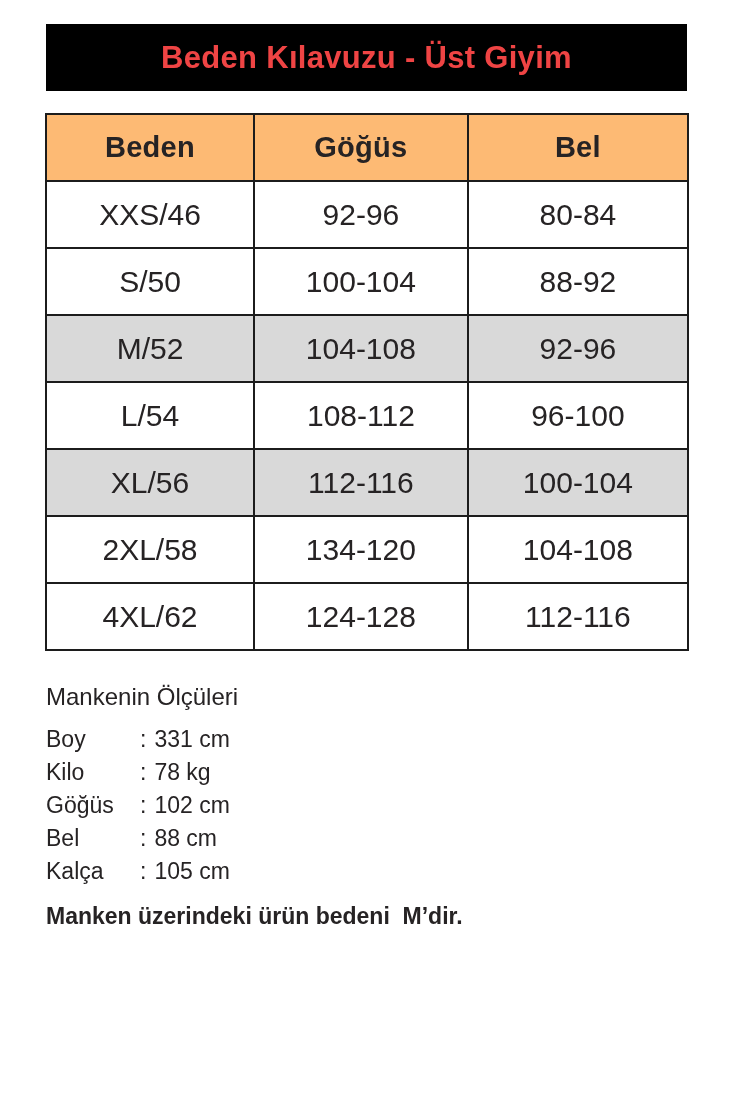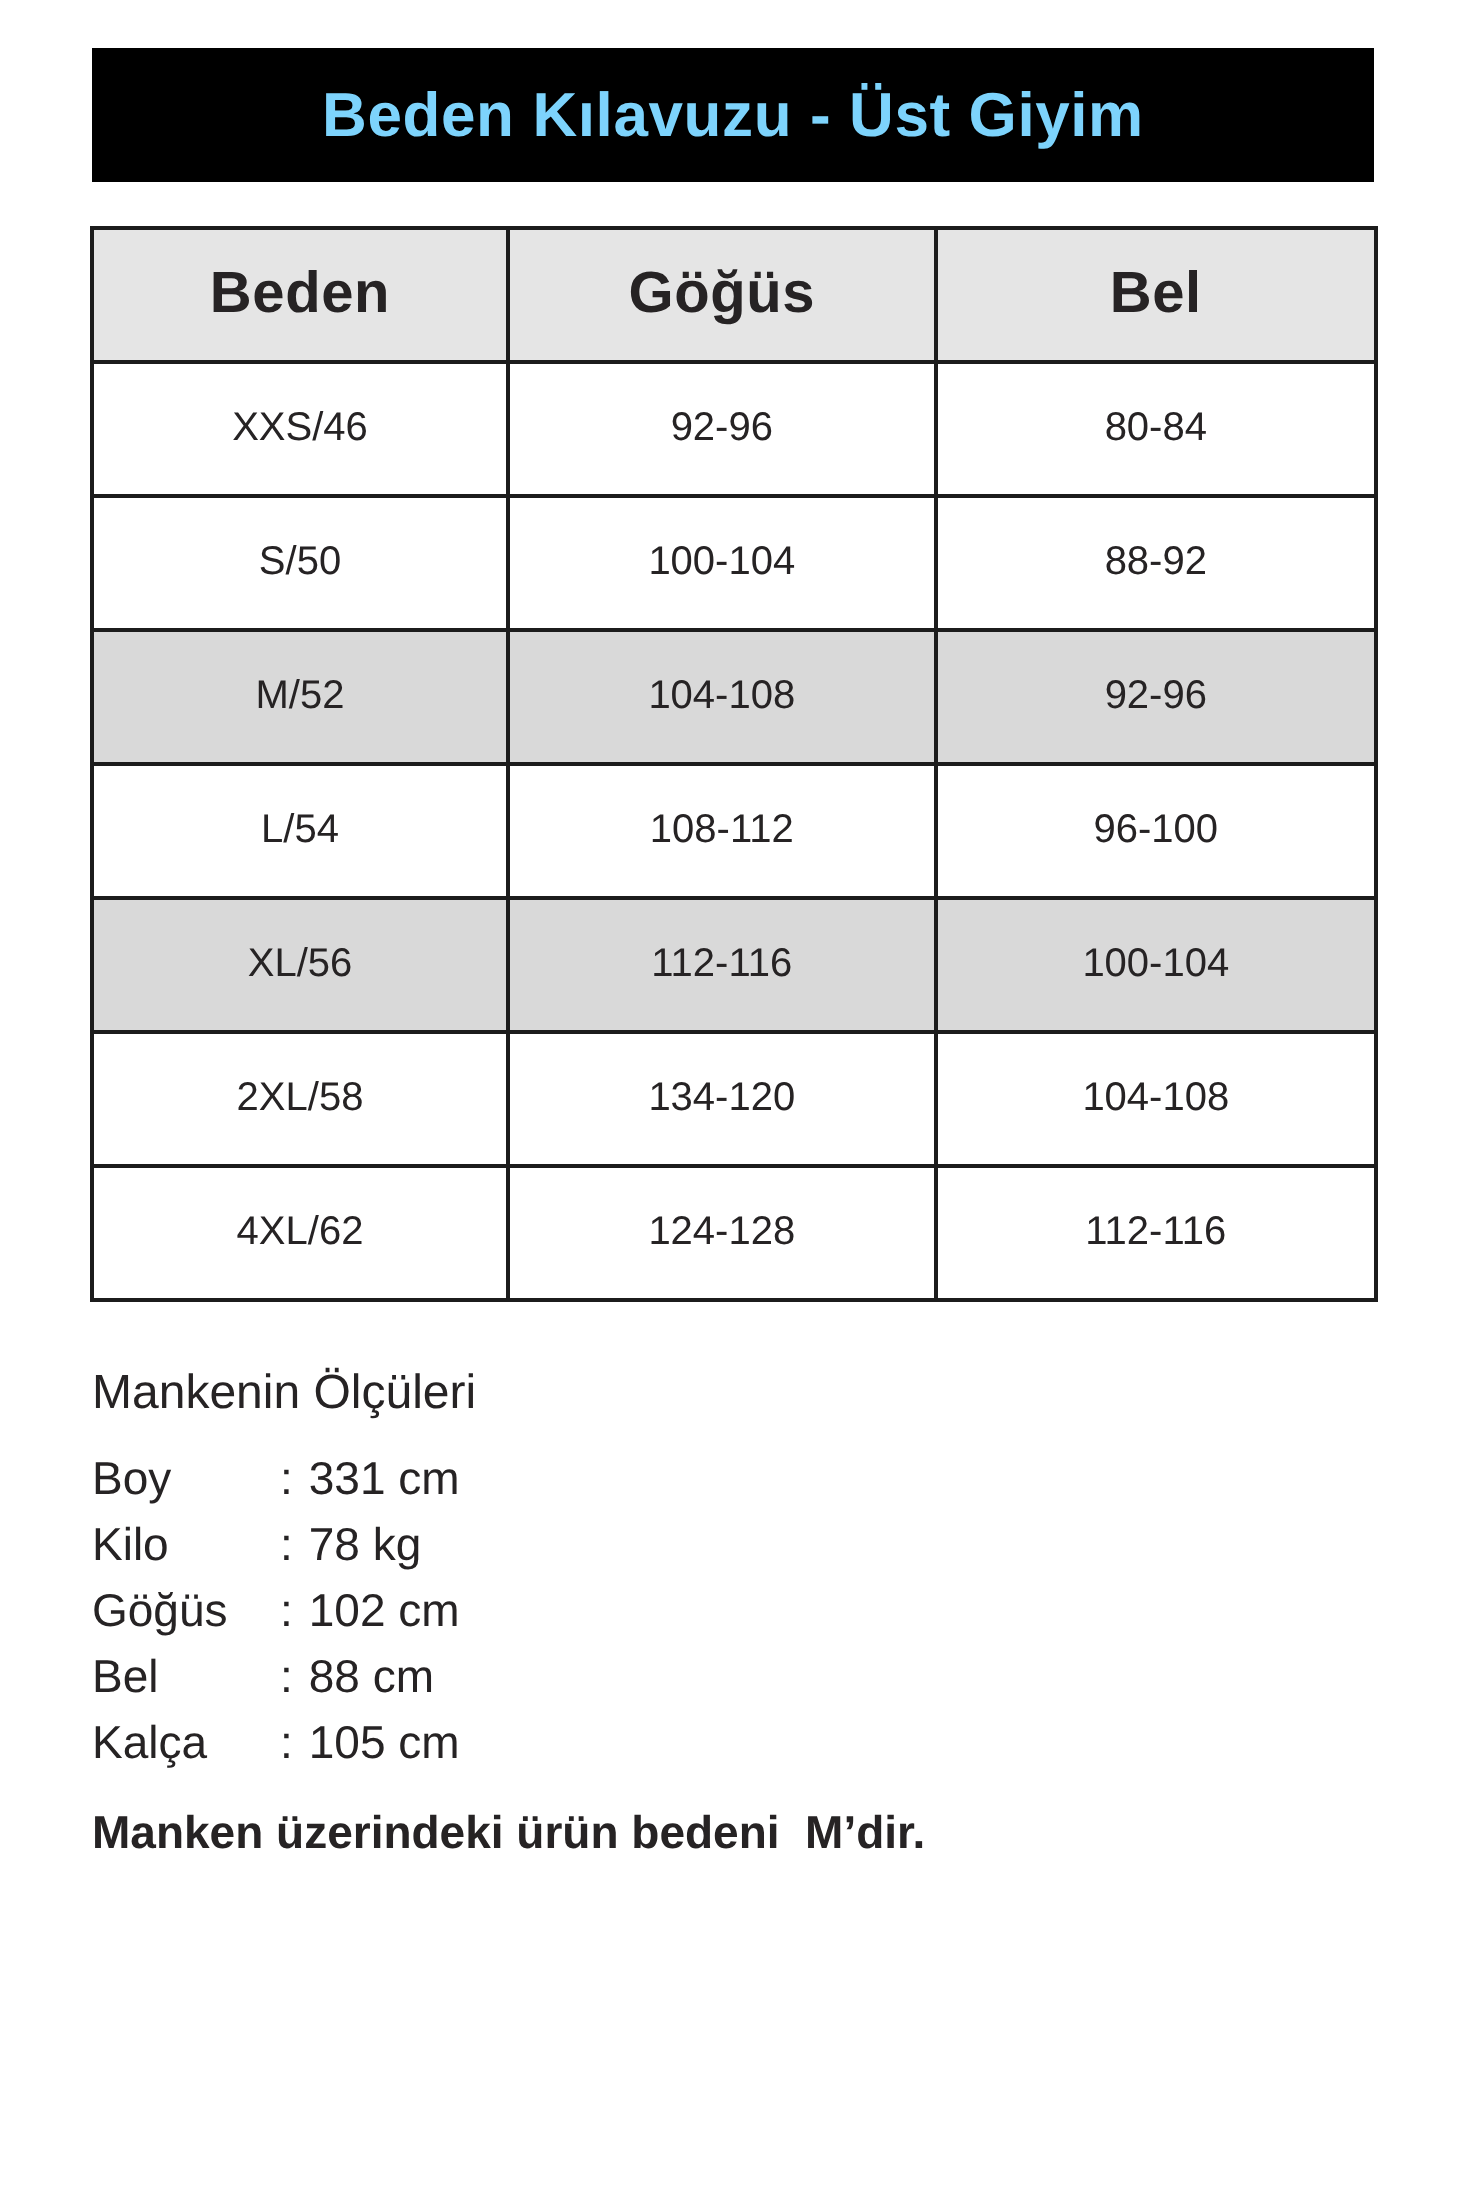--- a/index.html
+++ b/index.html
@@ -19,21 +19,21 @@
   
   .banner {
     margin: 24px 43px 0 46px;
     height: 67px;
     background: #000000;
     display: flex;
     align-items: center;
     justify-content: center;
   }
   .banner-title {
-    color: #7dd3fc;
+    color: #ef4444;
     font-size: 31px;
     font-weight: bold;
     letter-spacing: 0.3px;
     white-space: nowrap;
   }
 
   
   .size-table {
     margin: 22px 41px 0 45px;
     width: 644px;
@@ -42,27 +42,27 @@
   }
   .size-table th,
   .size-table td {
     border: 2px solid #1c1c1c;
     text-align: center;
     vertical-align: middle;
     height: 65px;
     padding: 0;
   }
   .size-table th {
-    background: #e5e5e5;
+    background: #fdba74;
     font-size: 29px;
     font-weight: bold;
     letter-spacing: 0.3px;
   }
   .size-table td {
-    font-size: 20px;
+    font-size: 30px;
     background: #ffffff;
   }
   .size-table tr.alt td {
     background: #d9d9d9;
   }
   .col-size  { width: 32.4%; }
   .col-chest { width: 33.3%; }
   .col-waist { width: 34.3%; }
 
   

